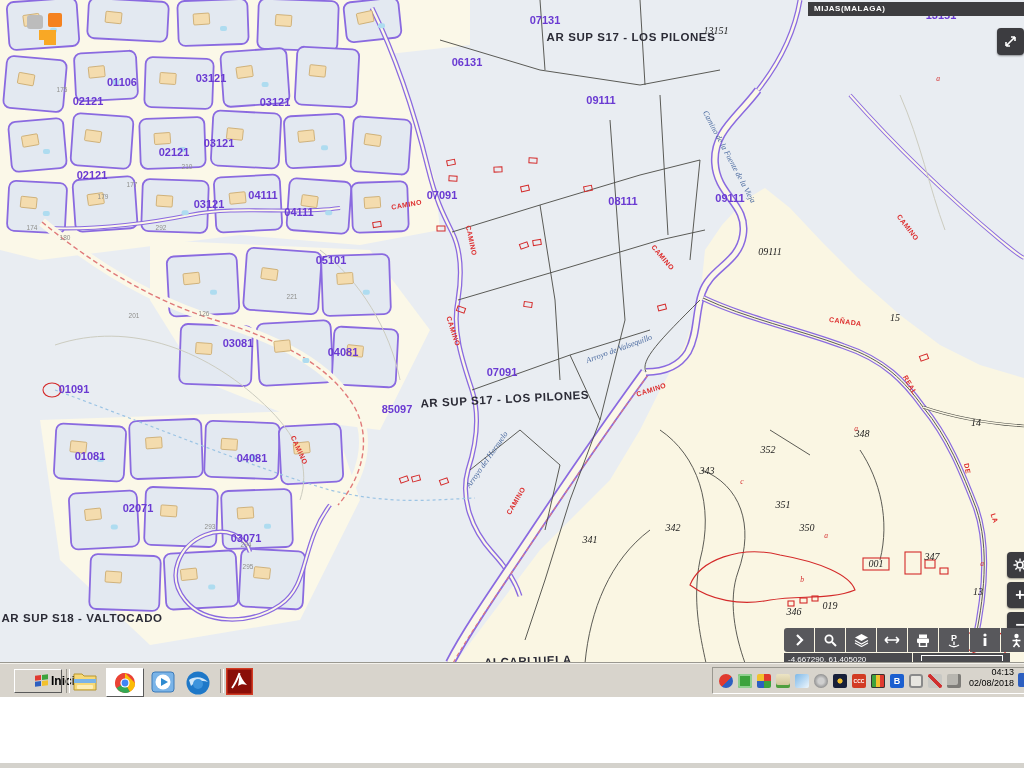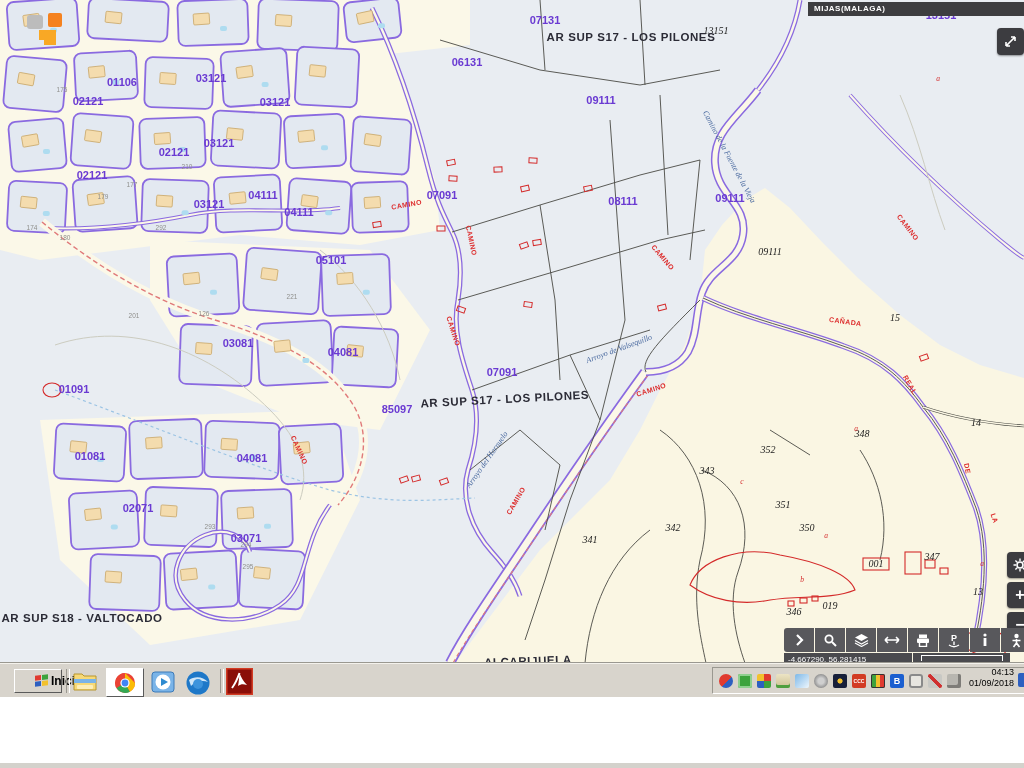--- a/index.html
+++ b/index.html
@@ -430,21 +430,21 @@
           </svg>
       </div>
       <div class="tb-btn">
         <svg width="13" height="15" viewBox="0 0 13 15">
             <circle cx="6.5" cy="3" r="2.2" fill="#fff"></circle>
             <path d="M6.5,6 V10 M2.5,7.5 L10.5,7.5 M6.5,10 L3.5,14 M6.5,10 L9.5,14" stroke="#fff" stroke-width="1.6" fill="none"></path>
           </svg>
       </div>
     </div>
 
-    <div id="coord-bar">-4.667290, 56.281415</div>
+    <div id="coord-bar">-4.667290, 61.405020</div>
     <div id="scale-bar">
       <div id="scale-line"></div>
       <div id="scale-text">100 m</div>
     </div>
   </div>
 
   <div id="taskbar">
     <div id="start-btn" class="bevel-out">
       <div id="winflag">
         <i style="background:#e03a2f"></i>
@@ -509,19 +509,19 @@
           <div class="tray-ico ti-catalyst-red">CCC</div>
           <div class="tray-ico ti-disk-meter"></div>
           <div class="tray-ico ti-bluetooth">B</div>
           <div class="tray-ico ti-display-gray"></div>
           <div class="tray-ico ti-volume-muted"></div>
           <div class="tray-ico ti-network"></div>
         </div>
     </div>
     <div id="clock">
       <div>04:13</div>
-      <div>01/09/2018</div>
+      <div>02/08/2018</div>
     </div>
     <div id="tray-partial"></div>
   </div>
 
   <div id="bottom-strip"></div>
 </div>
 
 </body></html>

